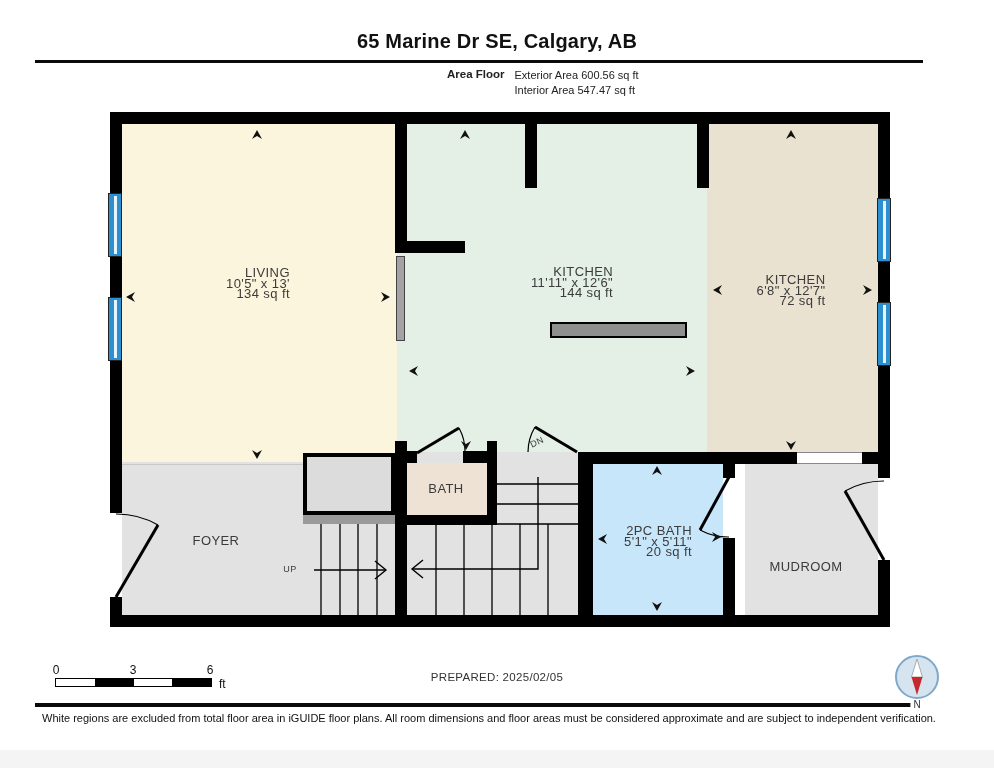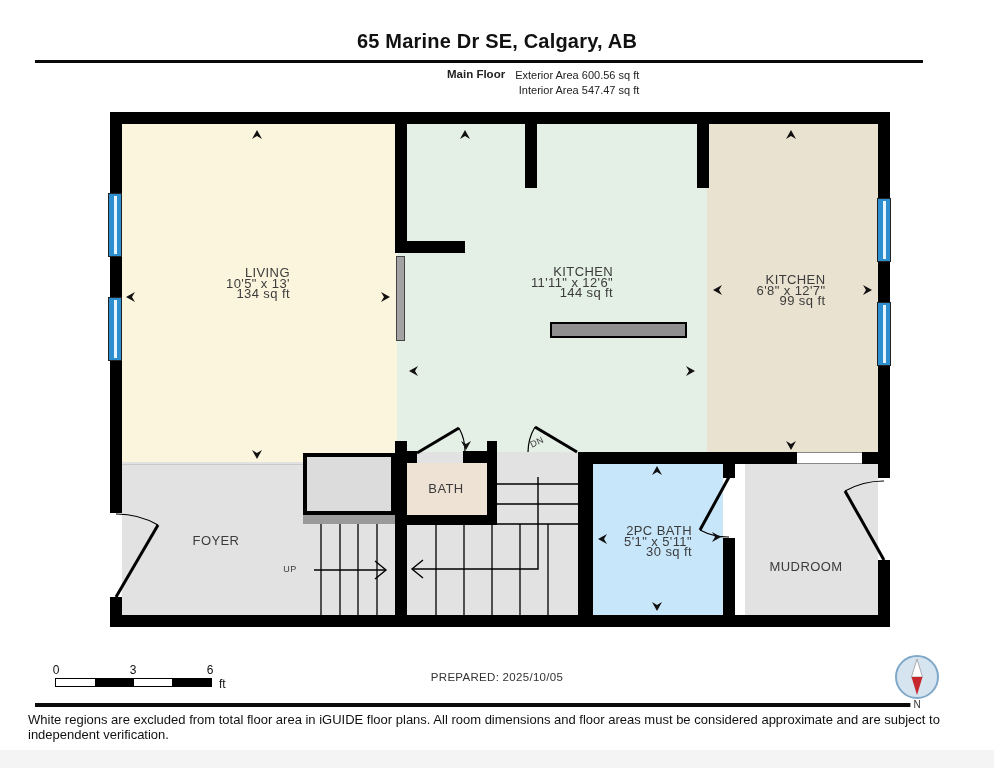--- a/index.html
+++ b/index.html
@@ -5,21 +5,21 @@
   html,body{margin:0;padding:0;background:#fff;}
   .page{position:relative;width:994px;height:768px;background:#fff;overflow:hidden;
         font-family:"Liberation Sans",sans-serif;color:#222;}
   .abs{position:absolute;}
   .wall{position:absolute;background:#000;}
   .title{position:absolute;left:0;top:30px;width:994px;text-align:center;
          font-size:20px;font-weight:bold;letter-spacing:.2px;color:#111;}
   .rule{position:absolute;background:#0a0a0a;}
   .summary{position:absolute;left:447px;top:68px;display:flex;gap:10px;font-size:11px;color:#222;}
   .summary .flabel{font-weight:bold;font-size:11.5px;}
-  .summary .areas div{line-height:15px;text-align:right;}
+  .summary .areas div{line-height:15px;}
   .room{position:absolute;}
   .room-label{position:absolute;transform:translate(-50%,-50%);text-align:right;
               font-size:13px;line-height:10.5px;letter-spacing:.4px;color:#3b3b3b;white-space:nowrap;}
   .stair-label{position:absolute;transform:translate(-50%,-50%);font-size:9px;letter-spacing:.4px;color:#3b3b3b;}
   .window{position:absolute;background:#2e8fd0;border:1px solid #222;box-sizing:border-box;}
   .window:after{content:"";position:absolute;left:50%;top:2px;bottom:2px;width:3px;margin-left:-1.5px;background:#e8f4fc;}
   .opening{position:absolute;background:#fff;border-top:1px solid #888;border-bottom:1px solid #888;box-sizing:border-box;}
   .counter{position:absolute;background:#a3a3a3;border:1px solid #444;box-sizing:border-box;}
   .island{position:absolute;background:#8f8f8f;border:2px solid #000;box-sizing:border-box;}
   .landing{position:absolute;background:#dcdcdc;border:4px solid #000;box-sizing:border-box;}
@@ -27,33 +27,33 @@
   svg.overlay{position:absolute;left:0;top:0;pointer-events:none;}
   .scale-num{position:absolute;font-size:12px;color:#111;transform:translateX(-50%);}
   .scale-bar{position:absolute;display:flex;border:1px solid #000;box-sizing:border-box;}
   .scale-bar div{flex:1 1 25%;}
   .seg-w{background:#fff;}.seg-b{background:#000;}
   .ft-label{position:absolute;font-size:12px;color:#111;}
   .prepared{position:absolute;left:0;right:0;top:671px;text-align:center;font-size:11.5px;
             letter-spacing:.3px;color:#333;}
   .compass-n{position:absolute;transform:translateX(-50%);font-size:10px;color:#333;background:#fff;
              padding:0 3px;z-index:5;}
-  .disclaimer{position:absolute;left:28px;top:712px;font-size:13px;color:#111;}
+  .disclaimer{position:absolute;left:42px;top:712px;font-size:11px;color:#111;}
   .footer-band{position:absolute;left:0;top:750px;width:994px;height:18px;background:#f4f4f4;}
   .boundary-line{position:absolute;background:#c9c9c9;}
 </style>
 </head>
 <body>
 
 <div class="page">
 
   <div class="title">65 Marine Dr SE, Calgary, AB</div>
   <div class="rule" style="left:35px;top:60px;width:888px;height:3px;"></div>
   <div class="summary">
-    <div class="flabel">Main Floor</div>
+    <div class="flabel">Area Floor</div>
     <div class="areas">
       <div>Exterior Area 600.56 sq ft</div>
       <div>Interior Area 547.47 sq ft</div>
     </div>
   </div>
 
   <div class="room" style="left:122px;top:124px;width:275px;height:338px;background:#fcf5dd;"></div>
   <div class="room" style="left:397px;top:124px;width:310px;height:328px;background:#e4efe6;"></div>
   <div class="room" style="left:707px;top:124px;width:171px;height:328px;background:#eae2d0;"></div>
   <div class="room" style="left:122px;top:462px;width:473px;height:153px;background:#e2e2e2;"></div>
@@ -177,45 +177,45 @@
     <div>134 sq ft</div>
   </div>
   <div class="room-label" style="left:572px;top:283px;">
     <div>KITCHEN</div>
     <div>11'11" x 12'6"</div>
     <div>144 sq ft</div>
   </div>
   <div class="room-label" style="left:791px;top:291px;">
     <div>KITCHEN</div>
     <div>6'8" x 12'7"</div>
-    <div>99 sq ft</div>
+    <div>72 sq ft</div>
   </div>
   <div class="room-label" style="left:658px;top:542px;">
     <div>2PC BATH</div>
     <div>5'1" x 5'11"</div>
-    <div>30 sq ft</div>
+    <div>20 sq ft</div>
   </div>
   <div class="room-label" style="left:216px;top:541px;">FOYER</div>
   <div class="room-label" style="left:446px;top:489px;">BATH</div>
   <div class="room-label" style="left:806px;top:567px;">MUDROOM</div>
   <div class="stair-label" style="left:290px;top:569px;">UP</div>
   <div class="stair-label" style="left:537px;top:442px;transform:translate(-50%,-50%) rotate(-26deg);">DN</div>
 
   <span class="scale-num" style="left:56px;top:663px;">0</span>
   <span class="scale-num" style="left:133px;top:663px;">3</span>
   <span class="scale-num" style="left:210px;top:663px;">6</span>
   <div class="scale-bar" style="left:55px;top:678px;width:157px;height:9px;">
     <div class="seg-w"></div>
       <div class="seg-b"></div>
       <div class="seg-w"></div>
       <div class="seg-b"></div>
   </div>
   <span class="ft-label" style="left:219px;top:677px;">ft</span>
 
-  <div class="prepared">PREPARED: 2025/10/05</div>
+  <div class="prepared">PREPARED: 2025/02/05</div>
 
   <svg class="abs" style="left:893px;top:653px;" width="48" height="48" viewBox="0 0 48 48">
     <circle cx="24" cy="24" r="21" fill="#d6e4f0" stroke="#7fa8c9" stroke-width="2"></circle>
     <polygon points="24,6 18.5,24 29.5,24" fill="#fff" stroke="#999" stroke-width="0.8"></polygon>
     <polygon points="18.5,24 29.5,24 24,42" fill="#c5272d"></polygon>
   </svg>
   <div class="compass-n" style="left:917px;top:699px;">N</div>
 
   <div class="rule" style="left:35px;top:703px;width:888px;height:4px;"></div>
   <div class="disclaimer">White regions are excluded from total floor area in iGUIDE floor plans. All room dimensions and floor areas must be considered approximate and are subject to independent verification.</div>

